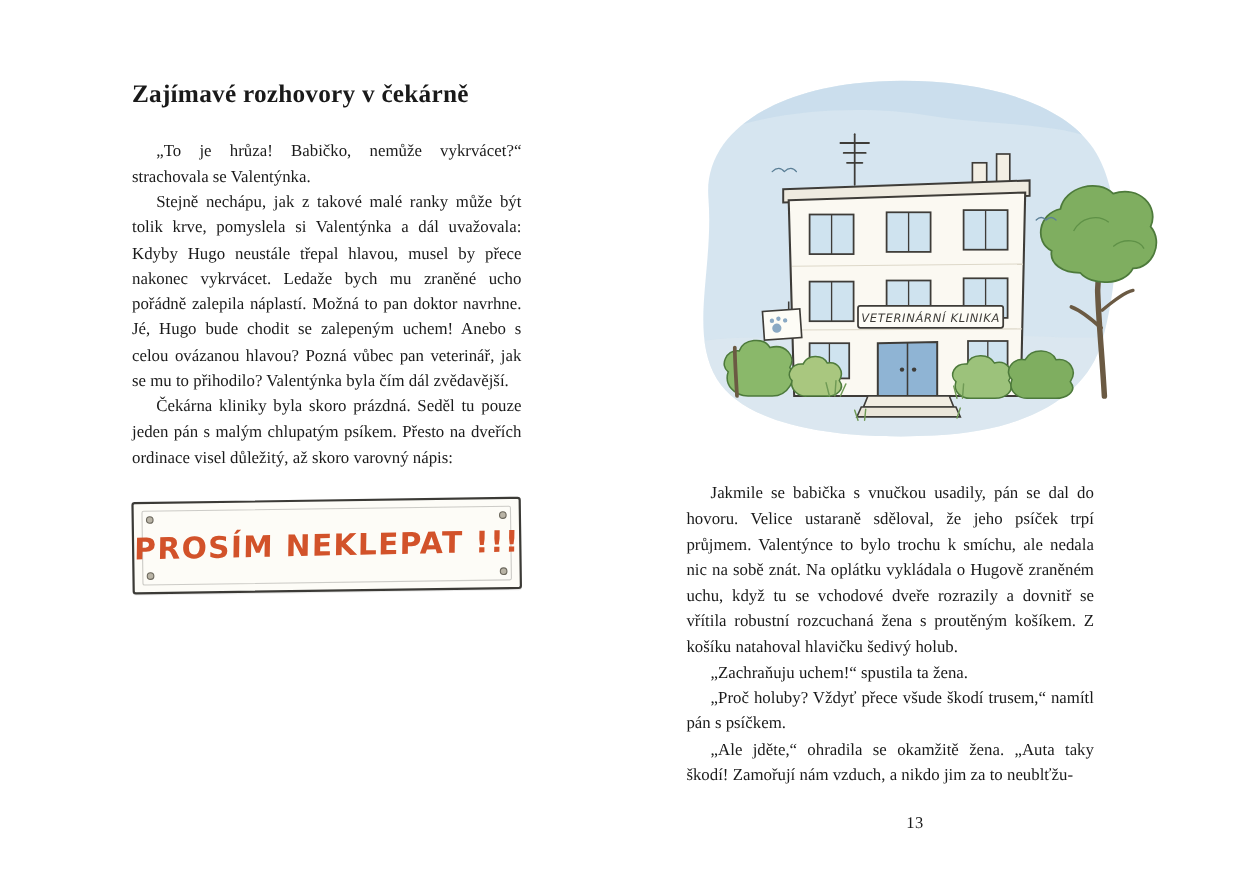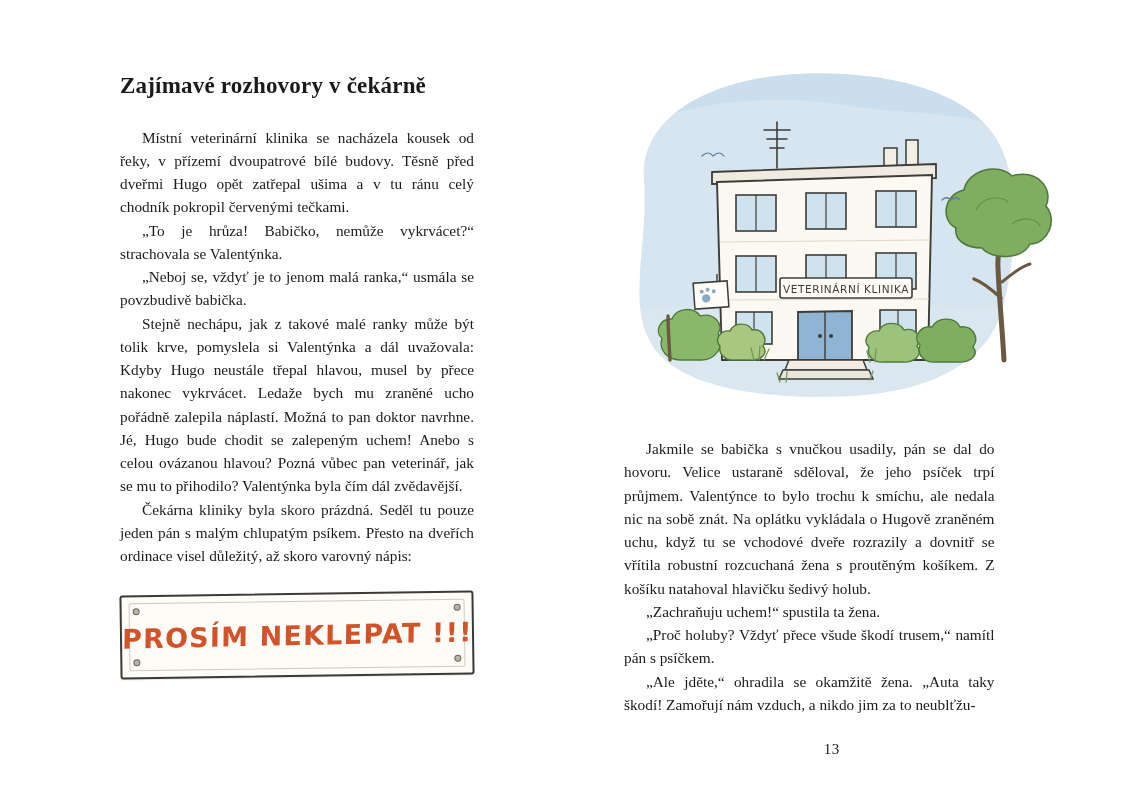--- a/index.html
+++ b/index.html
@@ -111,35 +111,34 @@
   .screw.tr { right: 11px; top: 11px; }
   .screw.bl { left: 11px; bottom: 11px; }
   .screw.br { right: 11px; bottom: 11px; }
 
   
   .illus {
     width: 100%;
     height: 355px;
     margin: 0 0 22px -40px;
     position: relative;
+    font-style: italic;
   }
   .illus svg { display: block; }
 </style>
 </head>
 <body>
 
 <div class="spread">
 
   <div class="page page-left">
 
     <h1 class="chapter-title">Zajímavé rozhovory v čekárně</h1>
 
-    <p class="body-text first">Místní veterinární klinika se nacházela kousek od řeky, v přízemí dvoupatrové bílé budovy. Těsně před dveřmi Hugo opět zatřepal ušima a v tu ránu celý chodník pokropil červenými tečkami.</p>
     <p class="body-text">„To je hrůza! Babičko, nemůže vykrvácet?“ strachovala se Valentýnka.</p>
-    <p class="body-text">„Neboj se, vždyť je to jenom malá ranka,“ usmála se povzbudivě babička.</p>
     <p class="body-text">Stejně nechápu, jak z takové malé ranky může být tolik krve, pomyslela si Valentýnka a dál uvažovala: Kdyby Hugo neustále třepal hlavou, musel by přece nakonec vykrvácet. Ledaže bych mu zraněné ucho pořádně zalepila náplastí. Možná to pan doktor navrhne. Jé, Hugo bude chodit se zalepeným uchem! Anebo s celou ovázanou hlavou? Pozná vůbec pan veterinář, jak se mu to přihodilo? Valentýnka byla čím dál zvědavější.</p>
     <p class="body-text">Čekárna kliniky byla skoro prázdná. Seděl tu pouze jeden pán s malým chlupatým psíkem. Přesto na dveřích ordinace visel důležitý, až skoro varovný nápis:</p>
 
     <div class="sign-wrap">
       <div class="sign">
         <span class="screw tl"></span>
         <span class="screw tr"></span>
         <span class="screw bl"></span>
         <span class="screw br"></span>
         <span class="sign-text">PROSÍM NEKLEPAT !!!</span>

